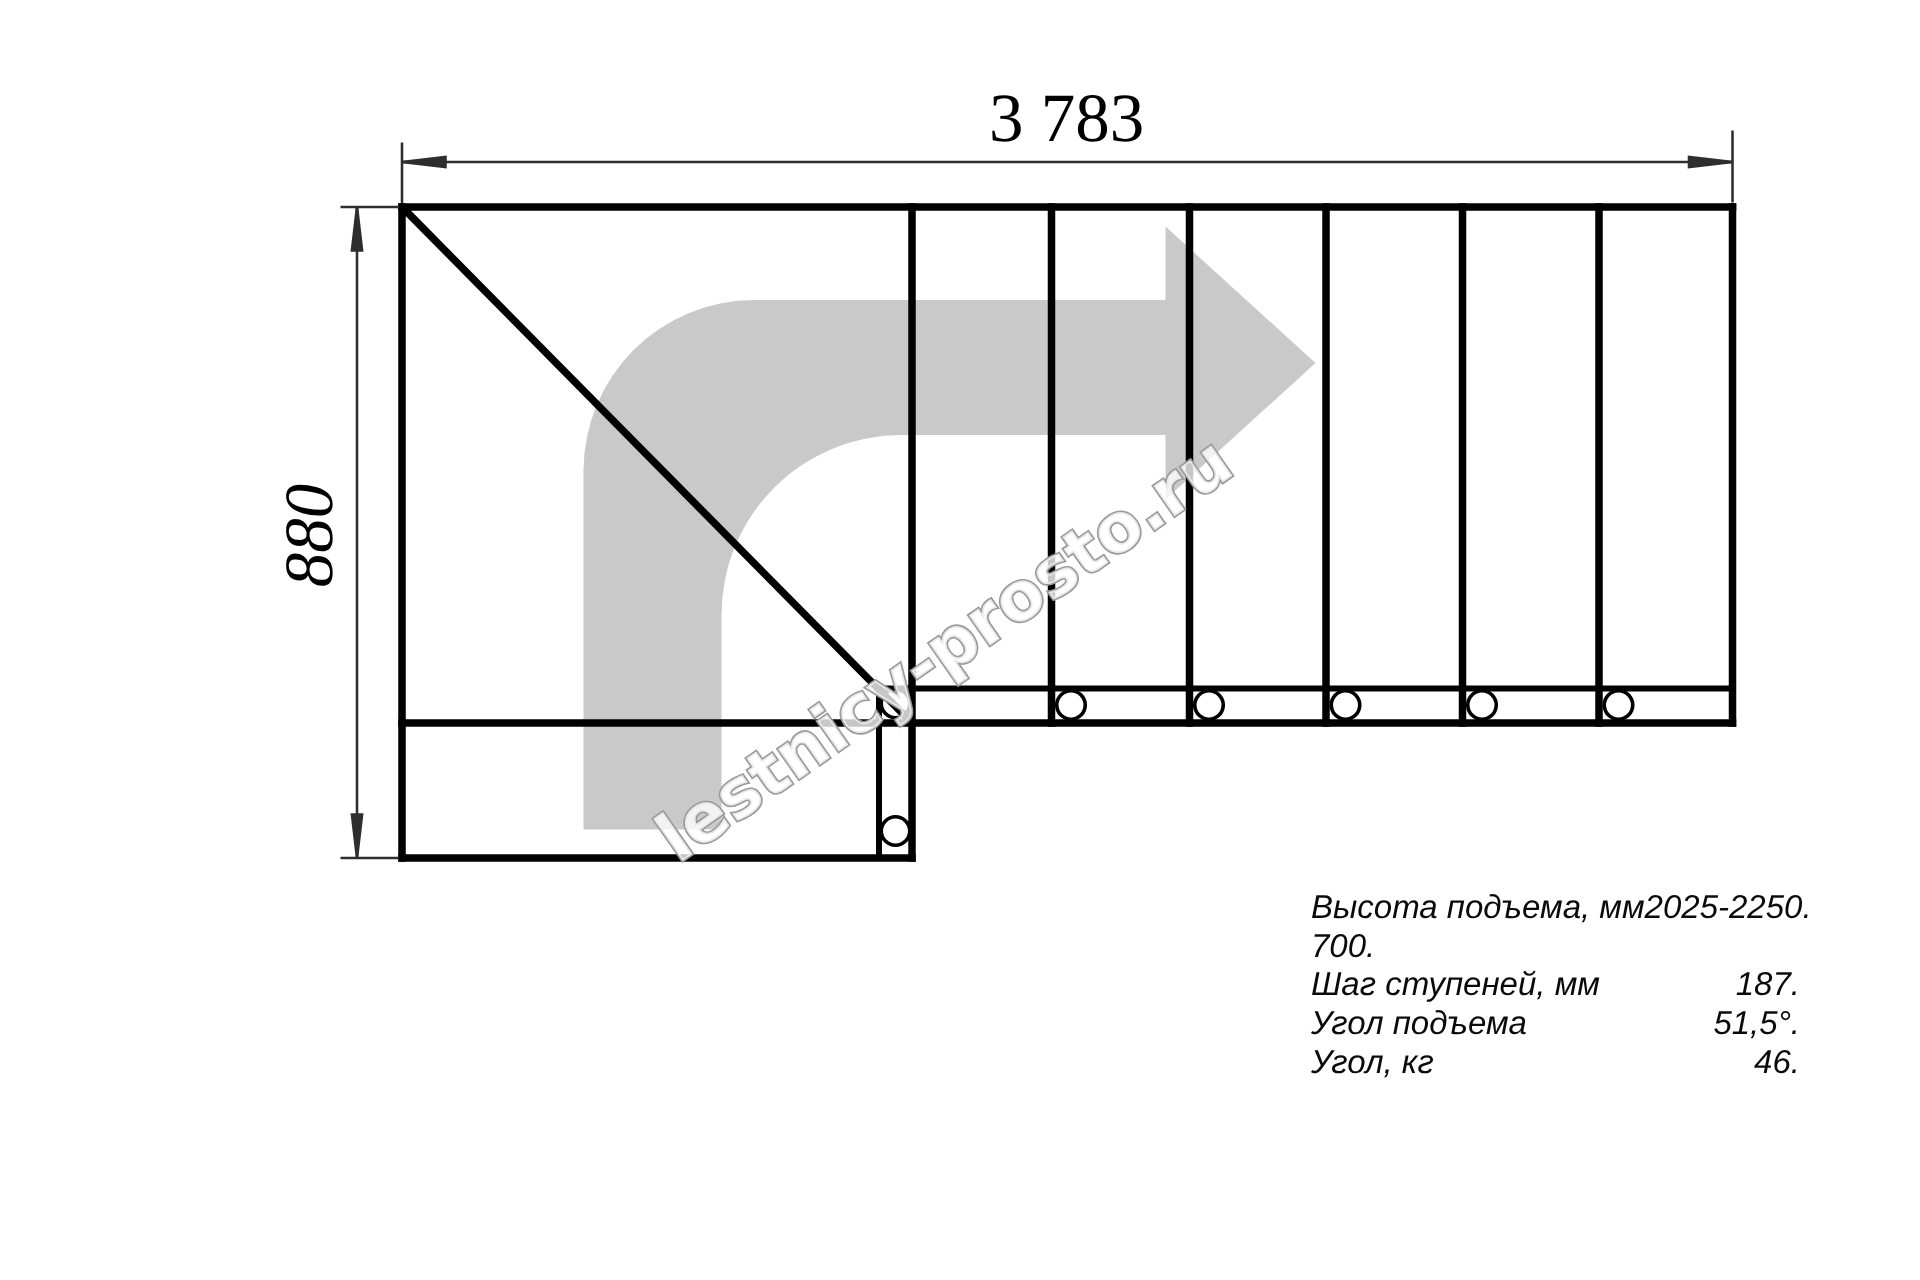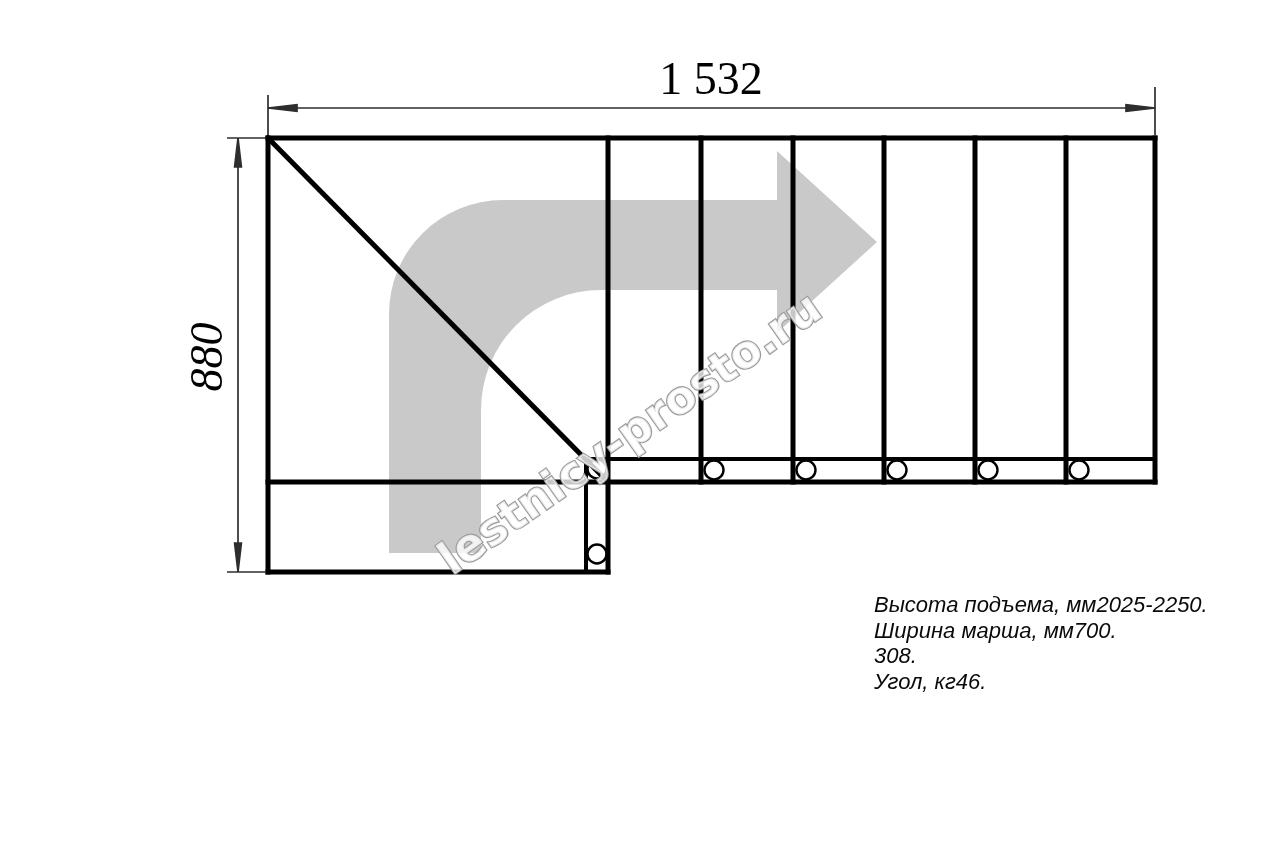--- a/index.html
+++ b/index.html
@@ -7,21 +7,21 @@
           font-family:"Liberation Sans",sans-serif;}
   .canvas svg{position:absolute;left:0;top:0;}
   .dim-label{position:absolute;color:#000;font-family:"Liberation Serif",serif;
              font-size:46px;white-space:nowrap;}
   .dim-top{left:711px;top:52px;transform:translateX(-50%);}
   .dim-left{left:206px;top:357px;transform:translate(-50%,-50%) rotate(-90deg);
             font-style:italic;}
   .specs{position:absolute;left:874px;top:592px;width:326px;color:#0a0a0a;
          font-family:"Liberation Sans",sans-serif;font-style:italic;
          font-size:22px;line-height:25.7px;}
-  .spec-row{display:flex;white-space:nowrap;}
+  .spec-row{display:flex;justify-content:space-between;white-space:nowrap;}
   .spec-row .v{text-align:right;}
 </style>
 </head>
 <body>
 
 <div class="canvas">
 
   <svg width="1280" height="853" viewBox="0 0 1280 853">
 
     <path d="M389,553 L389,314 A114,114 0 0 1 503,200 L777,200 L777,151 L877,242 L777,333 L777,290 L601,290 A120,120 0 0 0 481,410 L481,553 Z" fill="#c9c9c9"></path>
@@ -65,34 +65,38 @@
       <line x1="238" y1="138" x2="238" y2="572"></line>
       <line x1="227" y1="138" x2="266" y2="138"></line>
       <line x1="227" y1="572" x2="266" y2="572"></line>
       <polygon points="238,138 234.6,167 241.4,167"></polygon>
       <polygon points="238,572 234.6,543 241.4,543"></polygon>
     </g>
 
     <text transform="translate(452,576) rotate(-35)" font-family="DejaVu Sans, sans-serif" font-weight="bold" font-size="45" fill="#ffffff" fill-opacity="0.78" stroke-width="2.2" paint-order="stroke" textLength="455" lengthAdjust="spacingAndGlyphs" stroke="#9a9a9a">lestnicy-prosto.ru</text>
   </svg>
 
-  <div class="dim-label dim-top">1 532</div>
+  <div class="dim-label dim-top">3 783</div>
   <div class="dim-label dim-left">880</div>
 
   <div class="specs">
     <div class="spec-row">
       <span class="l">Высота подъема, мм</span>
       <span class="v">2025-2250.</span>
     </div>
     <div class="spec-row">
-      <span class="l">Ширина марша, мм</span>
       <span class="v">700.</span>
     </div>
     <div class="spec-row">
-      <span class="v">308.</span>
+      <span class="l">Шаг ступеней, мм</span>
+      <span class="v">187.</span>
+    </div>
+    <div class="spec-row">
+      <span class="l">Угол подъема</span>
+      <span class="v">51,5°.</span>
     </div>
     <div class="spec-row">
       <span class="l">Угол, кг</span>
       <span class="v">46.</span>
     </div>
   </div>
 
 </div>
 
 </body></html>

